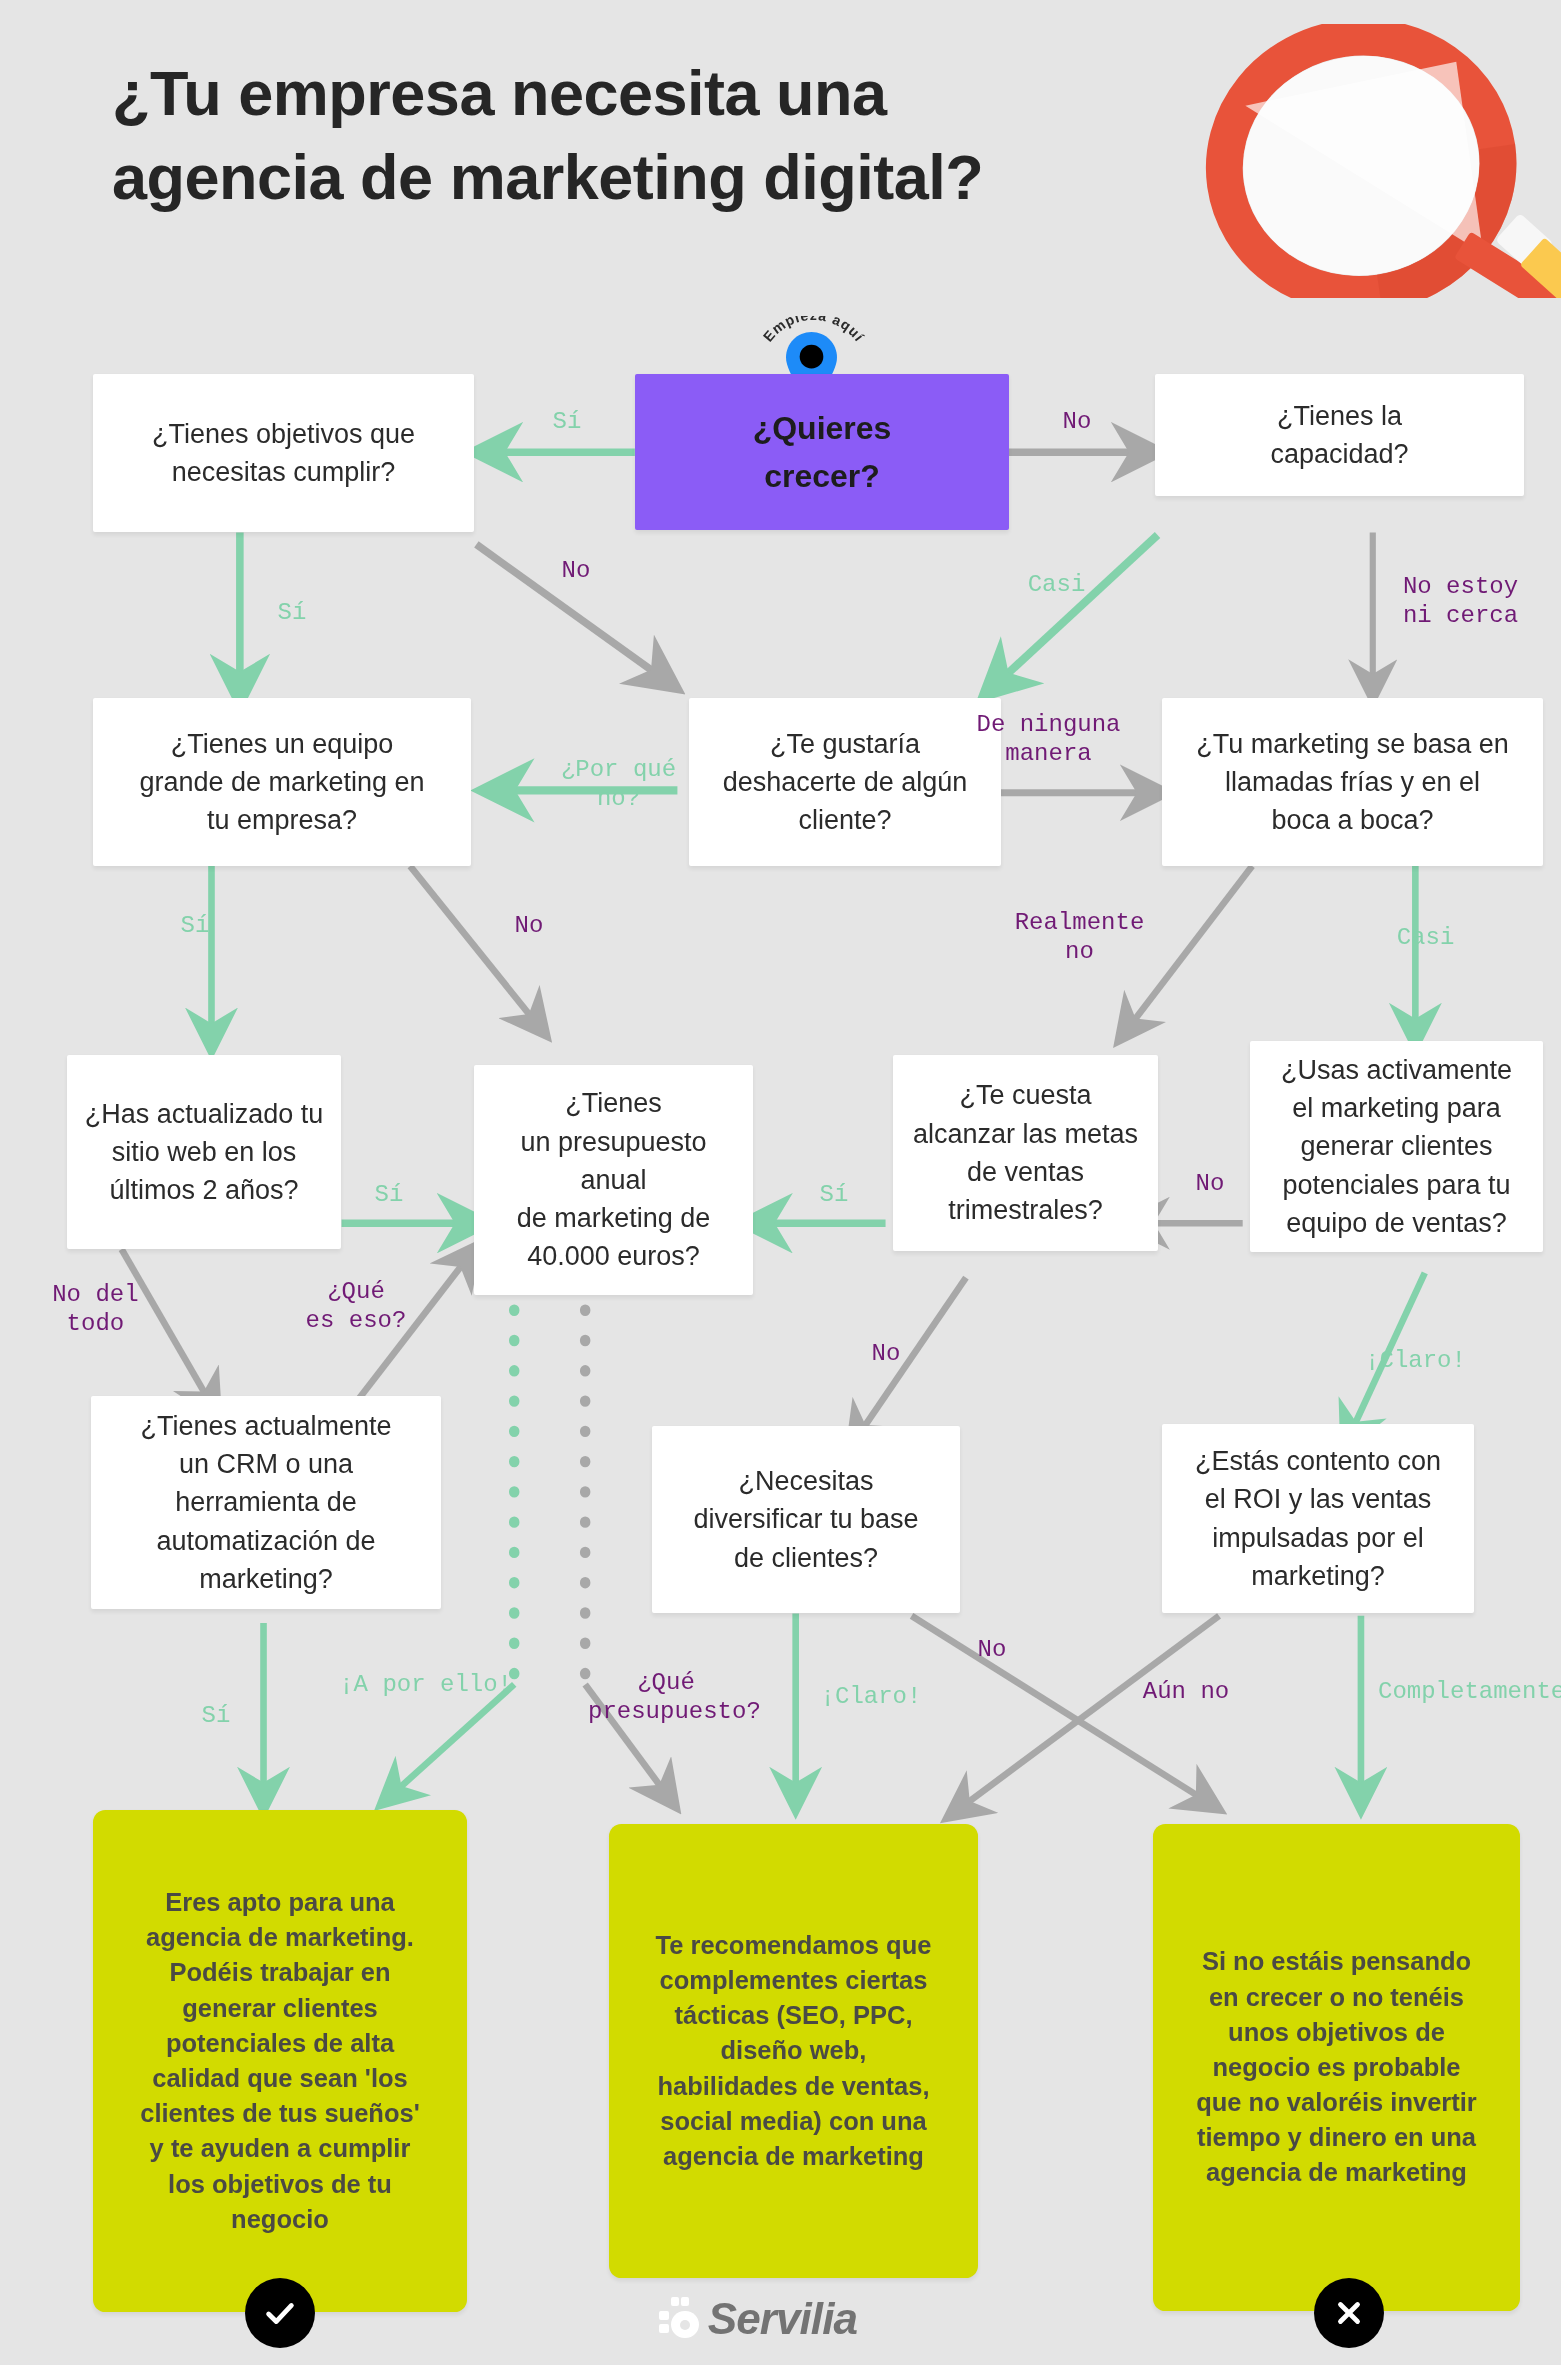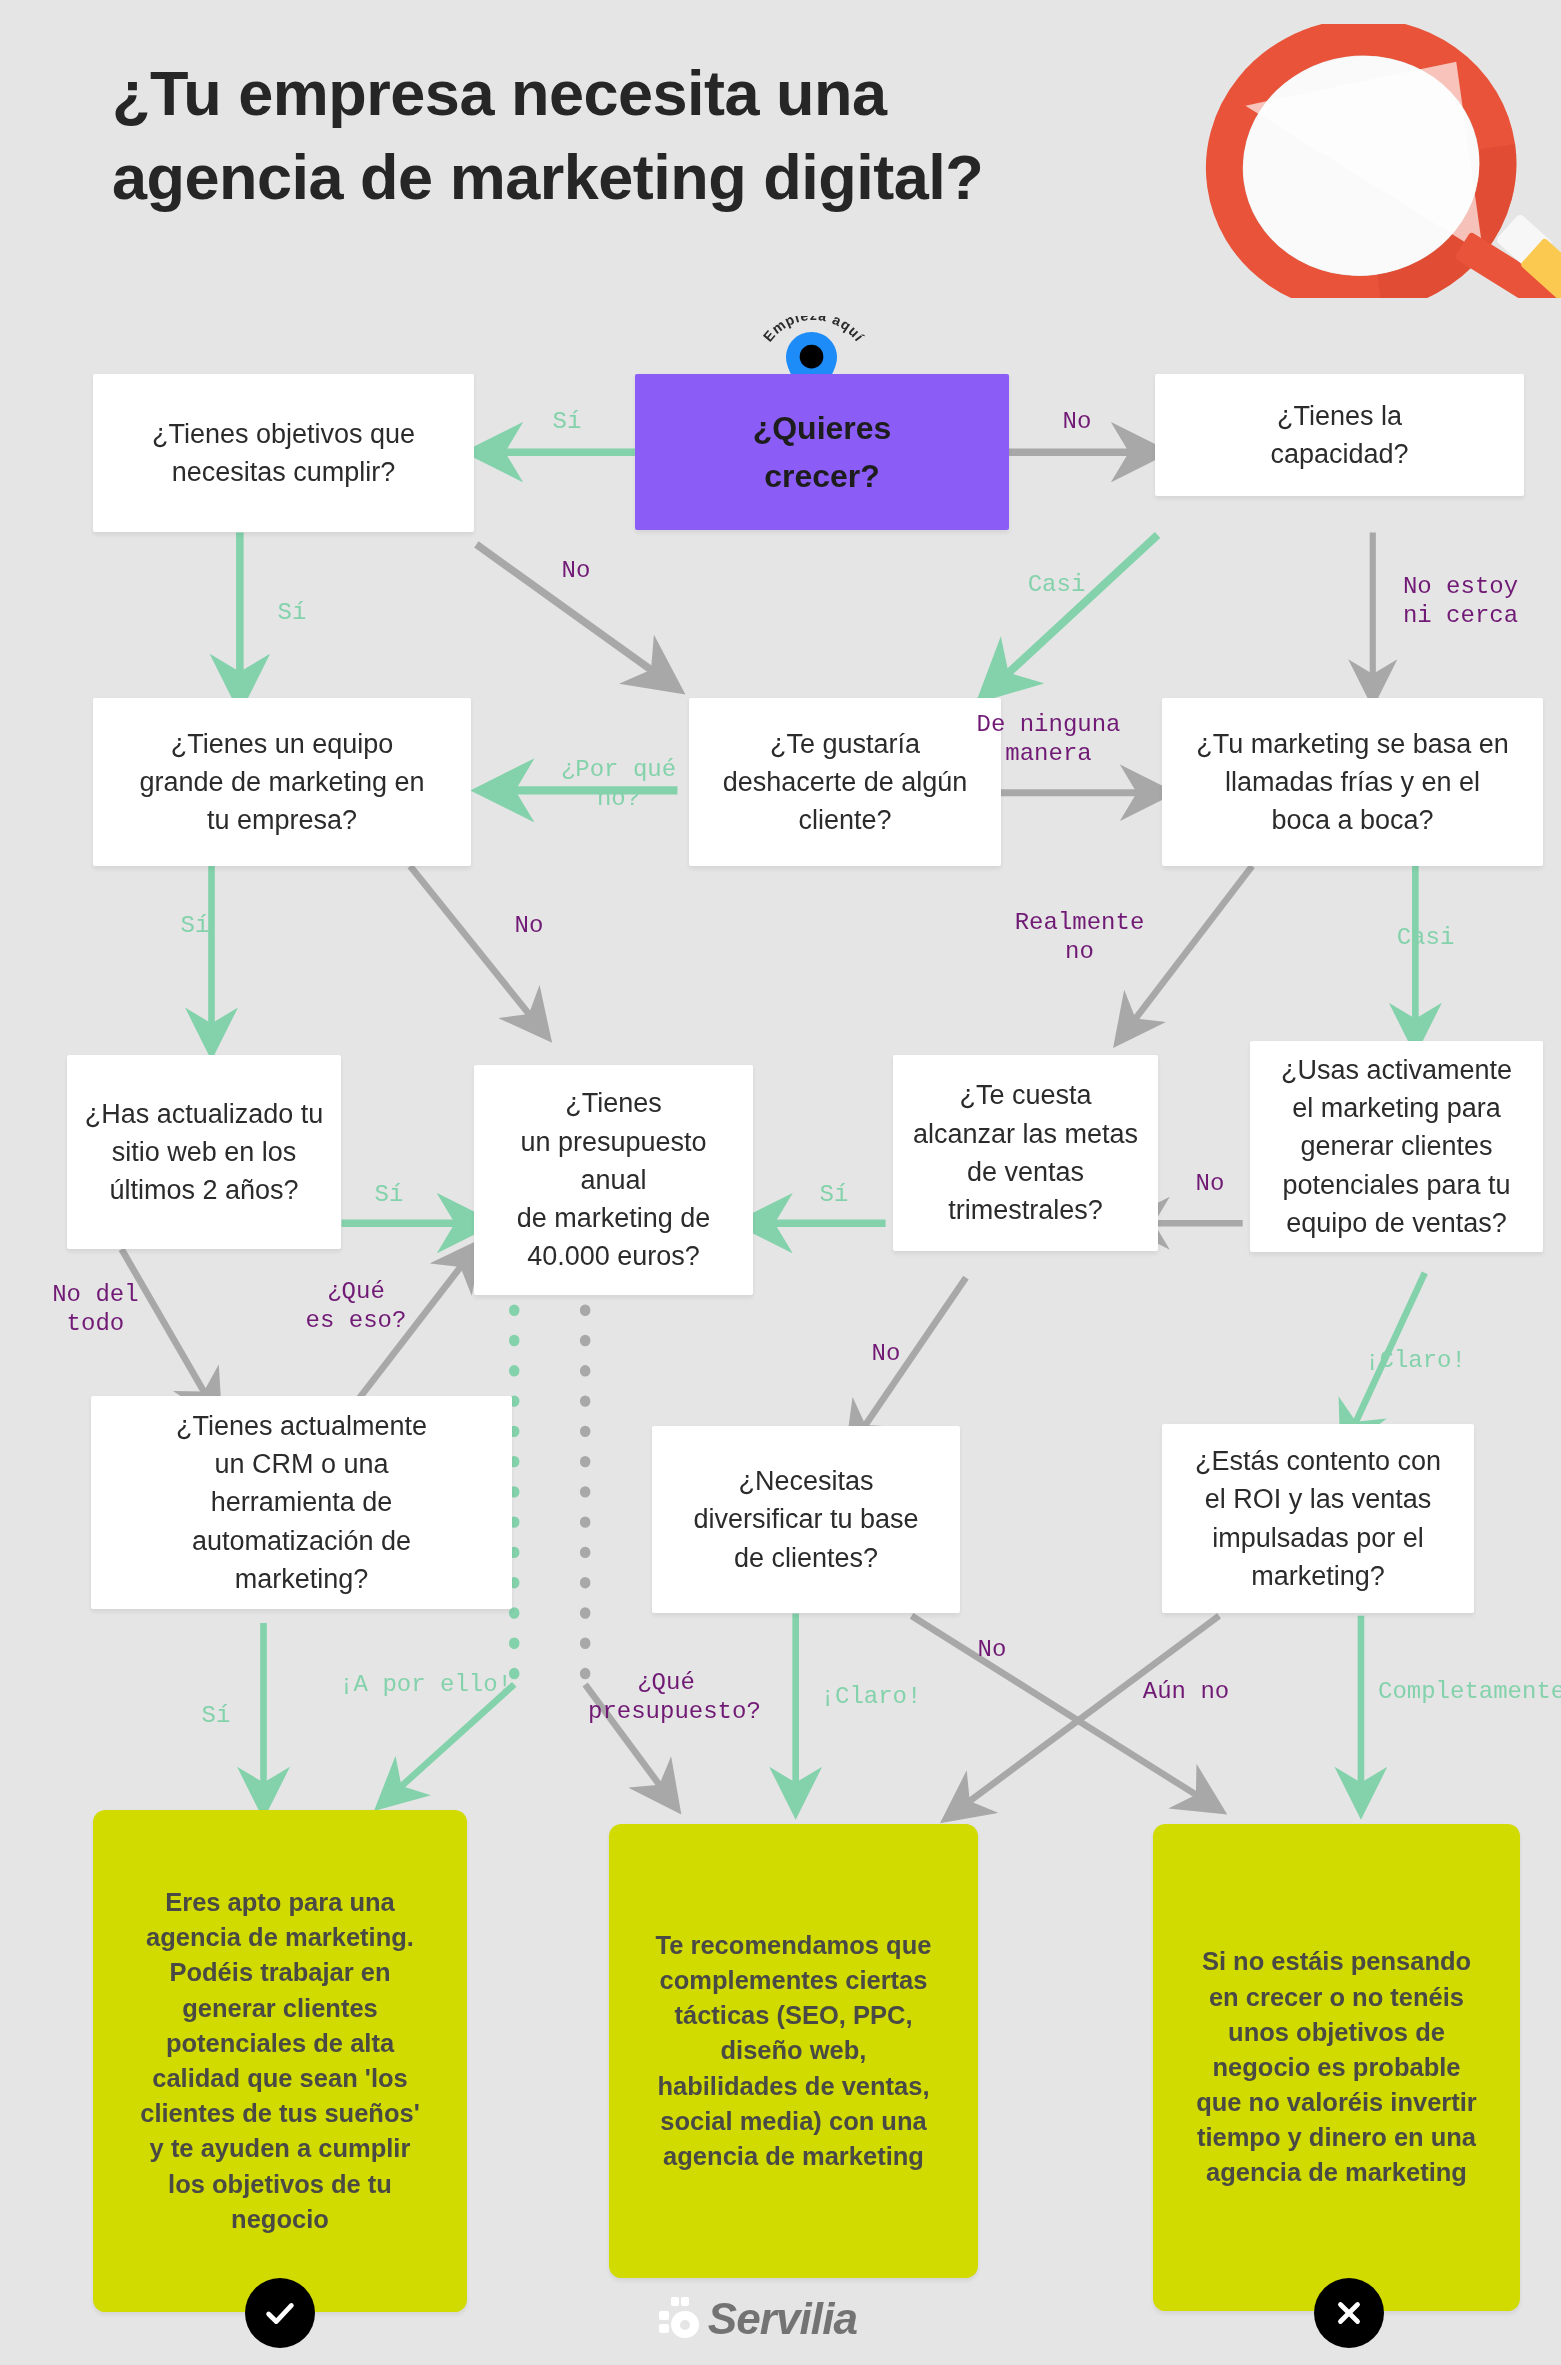--- a/index.html
+++ b/index.html
@@ -326,21 +326,21 @@
   </div>
 
   <div class="node question" style="left:1223px; top:1041px; width:293px; height:211px;">
     <span class="txt">¿Usas activamente
 el marketing para
 generar clientes
 potenciales para tu
 equipo de ventas?</span>
   </div>
 
-  <div class="node question" style="left:64px; top:1396px; width:421px; height:213px;">
+  <div class="node question" style="left:64px; top:1396px; width:350px; height:213px;">
     <span class="txt">¿Tienes actualmente
 un CRM o una
 herramienta de
 automatización de
 marketing?</span>
   </div>
 
   <div class="node question" style="left:625px; top:1426px; width:308px; height:187px;">
     <span class="txt">¿Necesitas
 diversificar tu base

